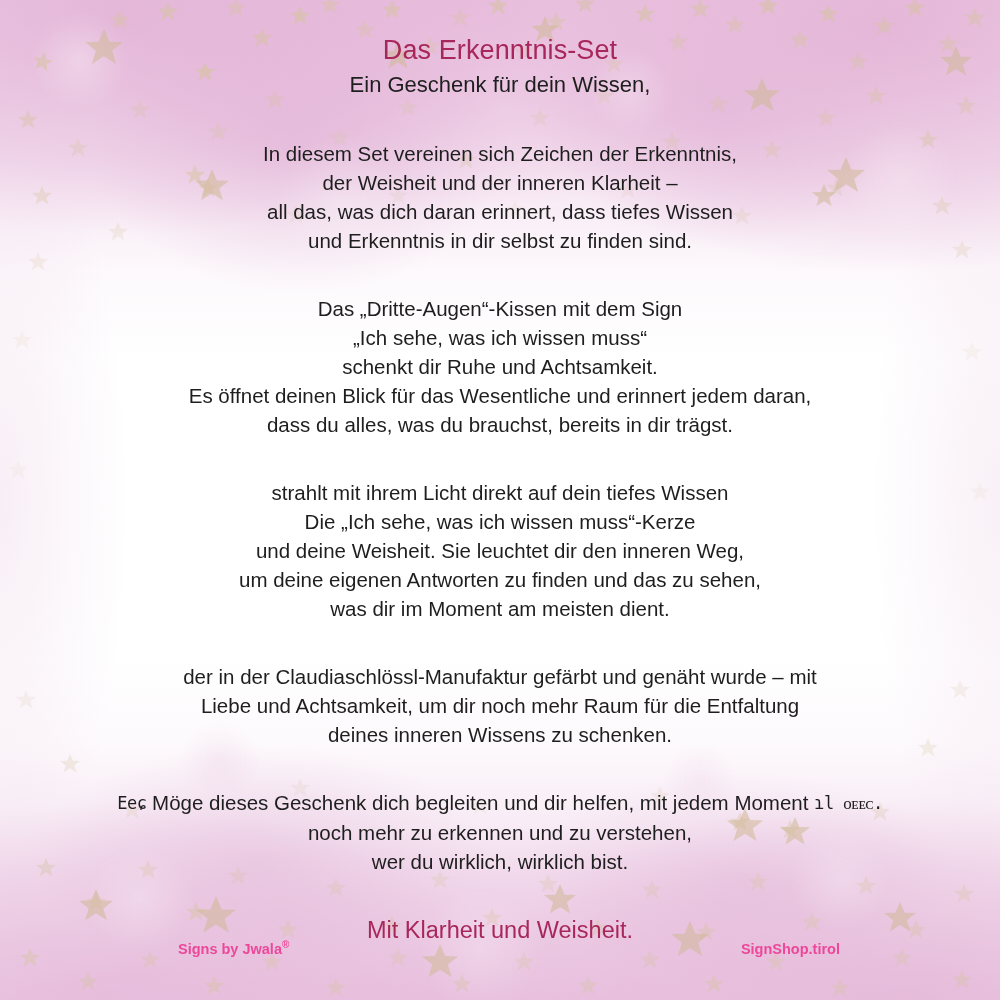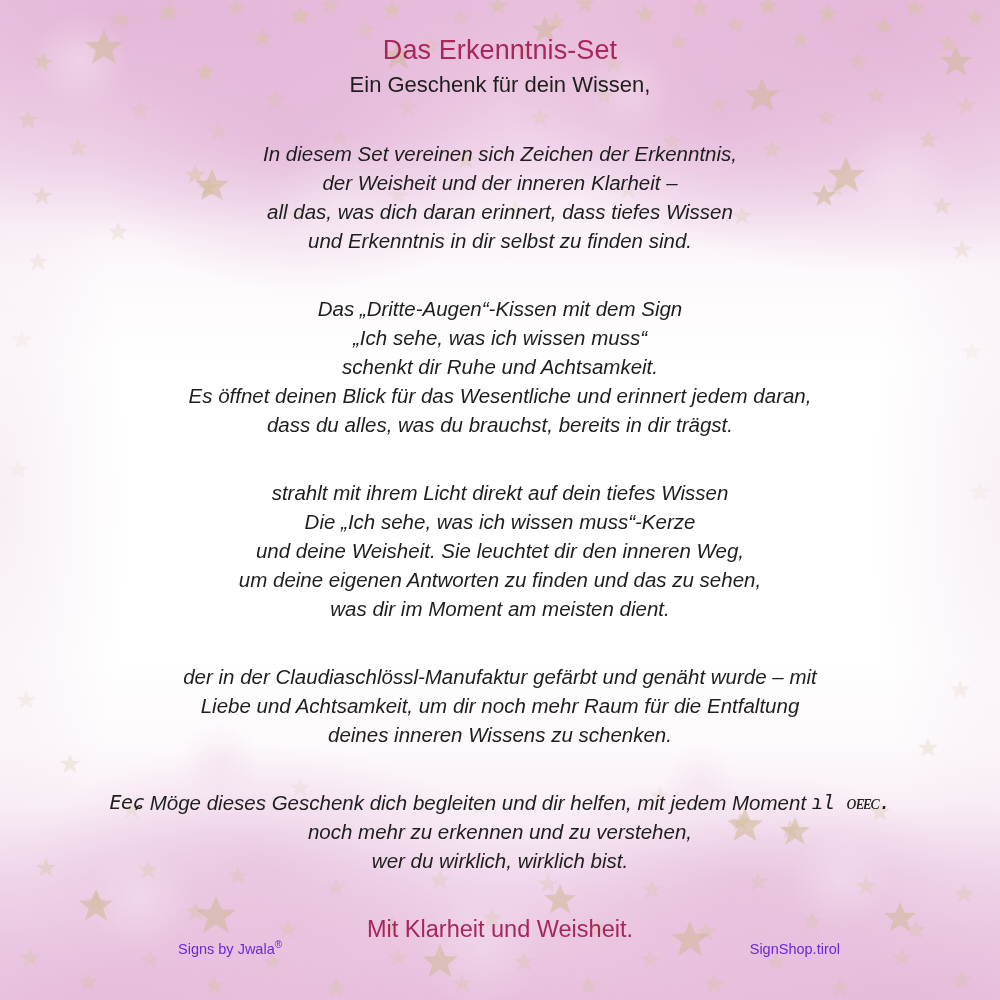--- a/index.html
+++ b/index.html
@@ -107,54 +107,53 @@
     font-weight: 400;
     margin: 0;
   }
 
   .para {
     color: #1e1e1e;
     font-size: 20.5px;
     line-height: 29px;
     font-weight: 400;
     margin: 0;
-    font-style: italic;
   }
 
   .gap-lg { height: 40px; }
   .gap-md { height: 39px; }
 
   .closing {
     color: #a8275b;
     font-size: 23.5px;
     line-height: 31px;
     font-weight: 400;
     margin: 0;
   }
 
   .line { display: block; white-space: pre; }
 
   
   .glitch {
     font-family: "DejaVu Sans Mono", monospace;
-    font-size: 20px;
+    font-size: 17px;
     letter-spacing: -0.5px;
     vertical-align: 1px;
     color: #1e1e1e;
   }
 
   
   .footer-left, .footer-right {
     position: absolute;
     bottom: 42px;
-    color: #6d28d9;
+    color: #ec4899;
     font-size: 14.5px;
     line-height: 18px;
     z-index: 6;
-    font-weight: 400;
+    font-weight: 700;
   }
   .footer-left  { left: 178px; }
   .footer-right { right: 160px; }
   .reg { font-size: 10px; vertical-align: super; }
 </style>
 </head>
 <body>
 
 <div id="card">
 

